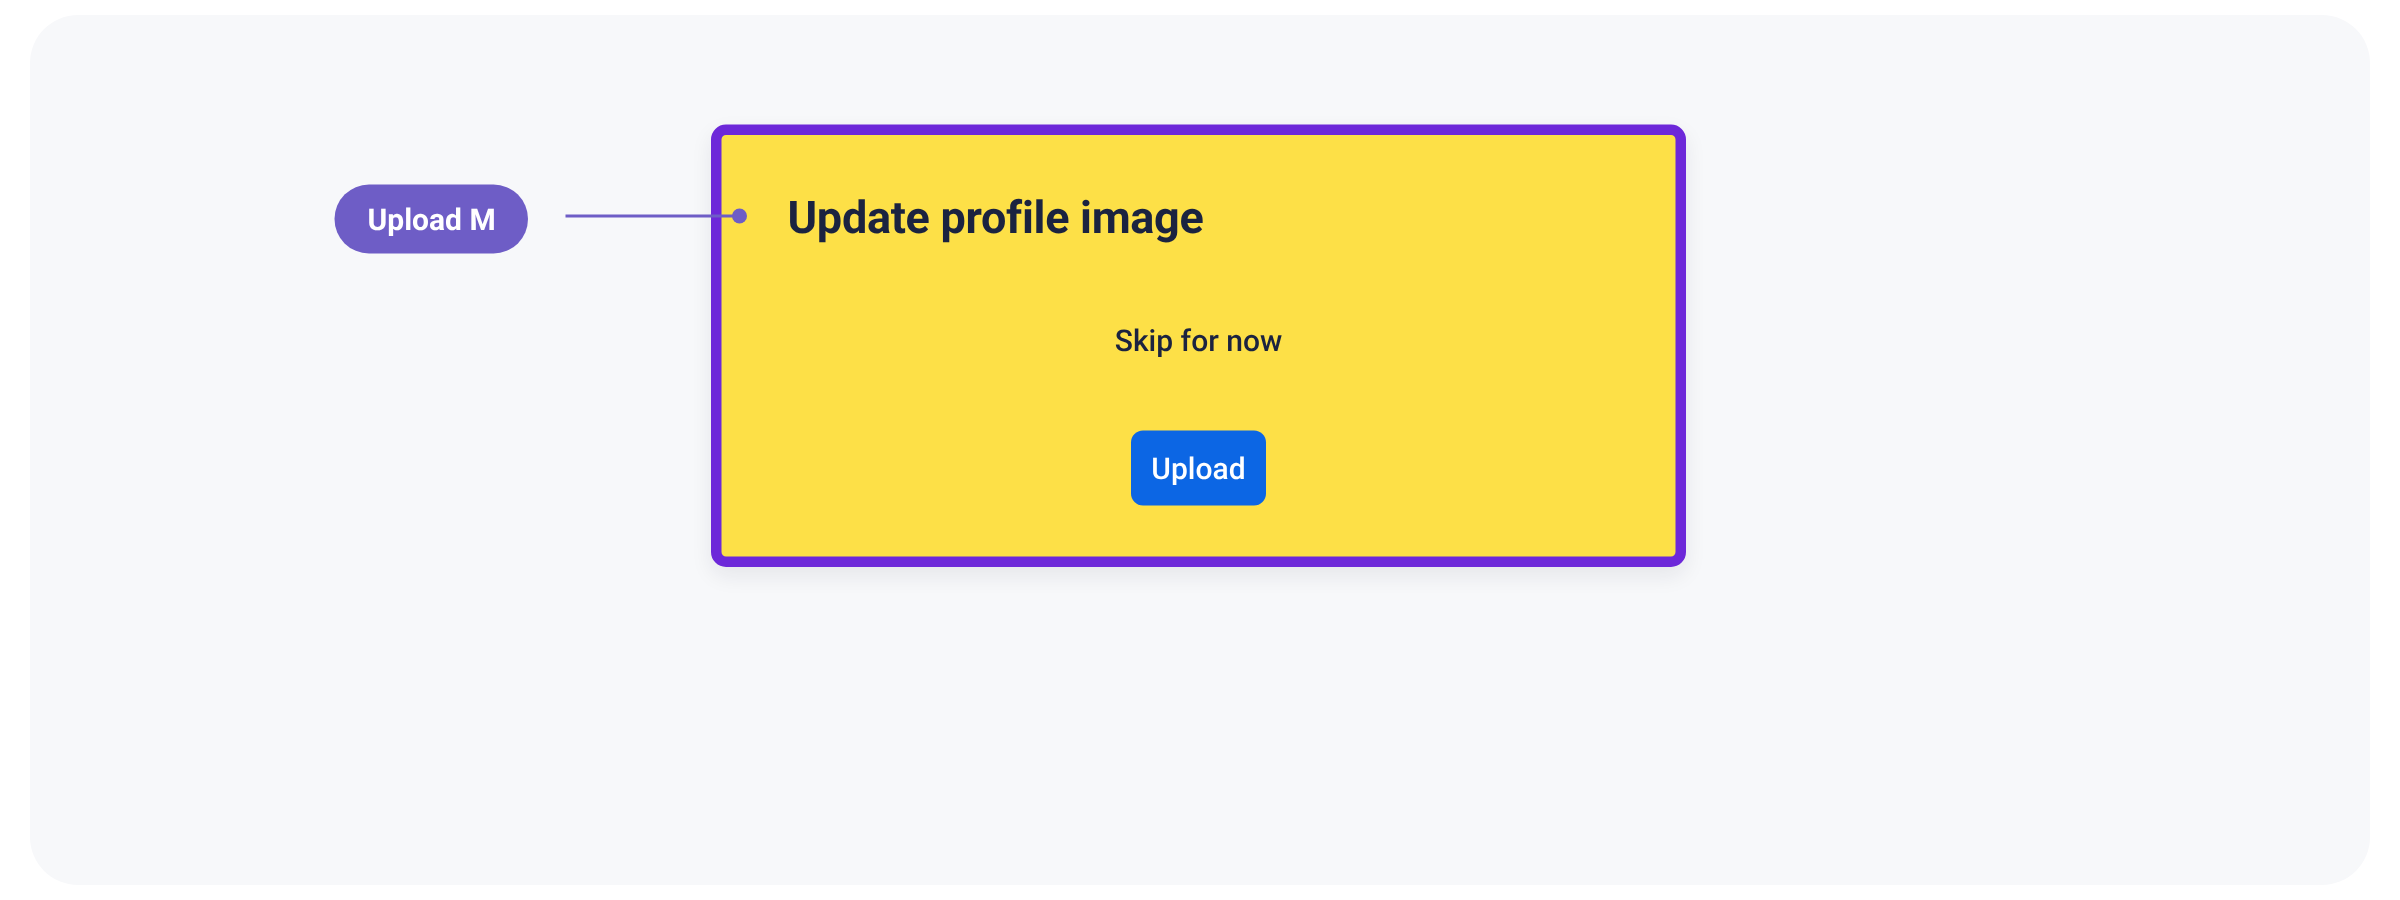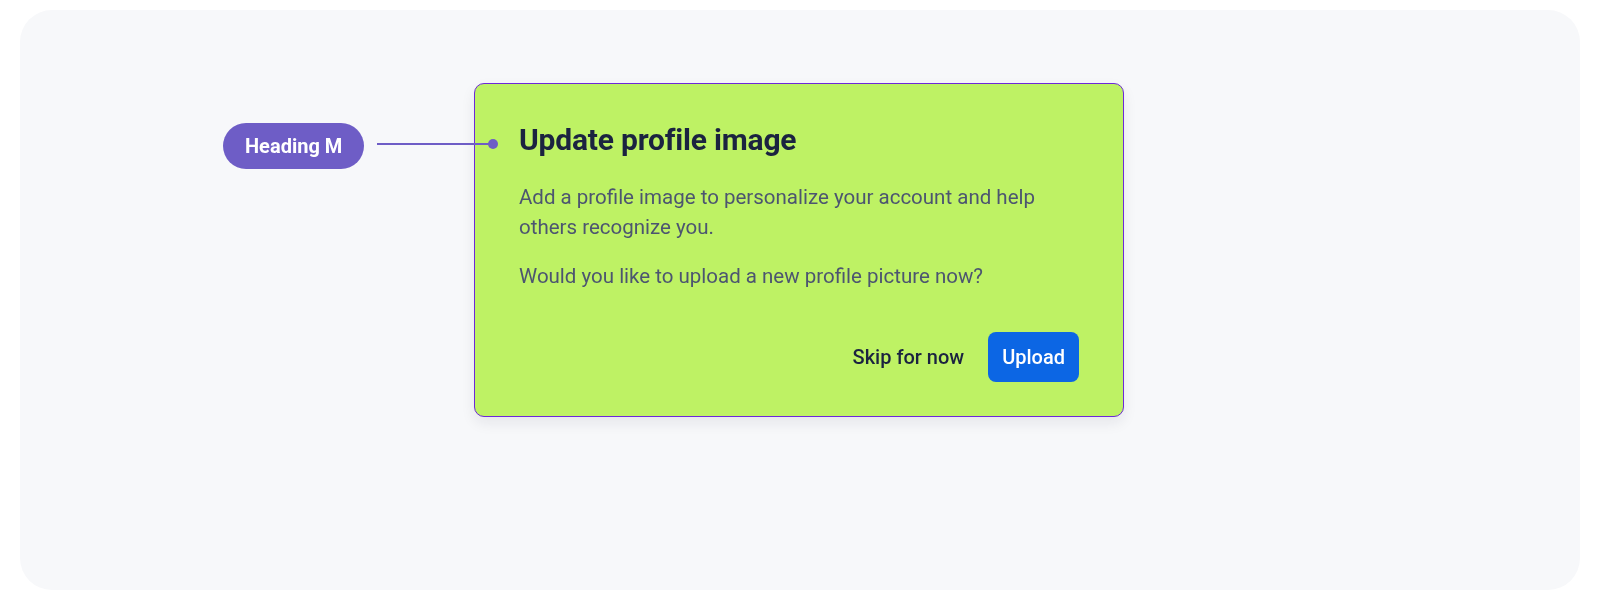--- a/index.html
+++ b/index.html
@@ -17,22 +17,22 @@
       height: 580px;
       background: #F7F8FA;
       border-radius: 32px;
       position: relative;
     }
     .dialog {
       position: absolute;
       left: 454px;
       top: 73px;
       width: 650px;
-      background: #bef264;
-      border: 1px solid #6d28d9;
+      background: #fde047;
+      border: 7px solid #6d28d9;
       border-radius: 10px;
       box-shadow: 0 6px 14px rgba(20, 30, 55, 0.08);
       padding: 38px 44px 34px 44px;
     }
     .dialog-title {
       font-size: 30px;
       font-weight: 700;
       color: #1B2340;
       letter-spacing: -0.2px;
       margin-bottom: 26px;
@@ -41,22 +41,23 @@
       font-size: 20.5px;
       line-height: 1.45;
       color: #4C5570;
       margin-bottom: 20px;
     }
     .dialog-body p:last-child { margin-bottom: 0; }
     .dialog-actions {
       display: flex;
       justify-content: flex-end;
       align-items: center;
-      gap: 20px;
+      gap: 36px;
       margin-top: 40px;
+      flex-direction: column;
     }
     .btn {
       font-size: 20px;
       font-weight: 500;
       border-radius: 8px;
       cursor: pointer;
       border: none;
       font-family: inherit;
     }
     .btn-secondary {
@@ -100,30 +101,26 @@
       background: #6E5DC6;
       z-index: 6;
     }
   </style>
 </head>
 <body>
 
 <div class="canvas">
 
   <div class="annotation-badge">
-    <span>Heading M</span>
+    <span>Upload M</span>
   </div>
   <div class="annotation-line"></div>
   <div class="annotation-dot"></div>
 
   <div class="dialog">
     <h2 class="dialog-title">Update profile image</h2>
-    <div class="dialog-body">
-      <p>Add a profile image to personalize your account and help others recognize you.</p>
-      <p>Would you like to upload a new profile picture now?</p>
-    </div>
     <div class="dialog-actions">
       <button class="btn btn-secondary">Skip for now</button>
       <button class="btn btn-primary">Upload</button>
     </div>
   </div>
 
 </div>
 
 </body></html>

